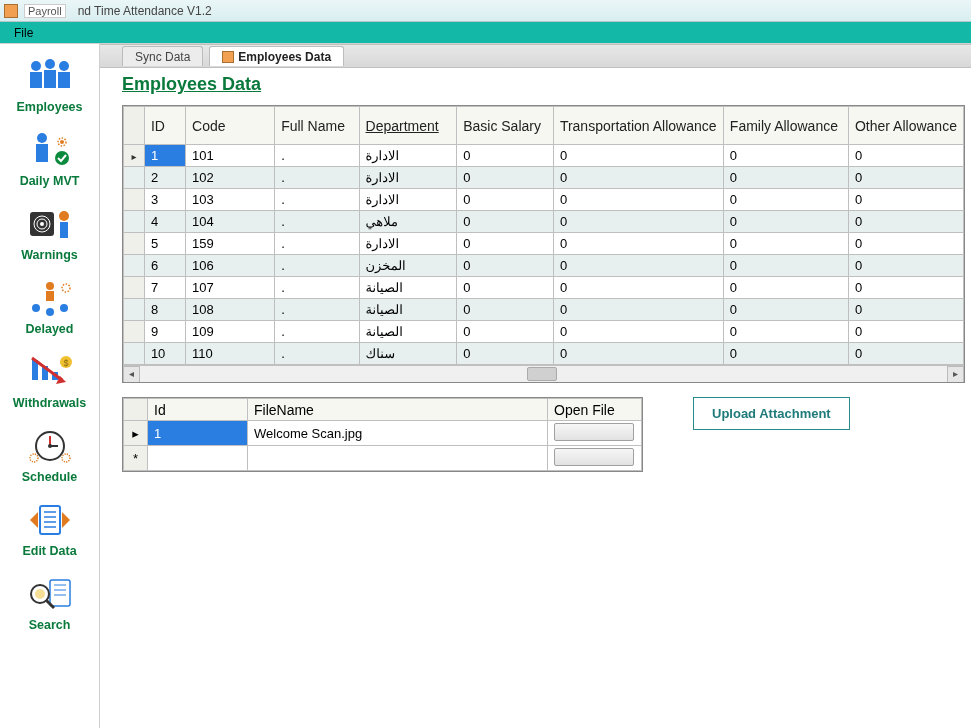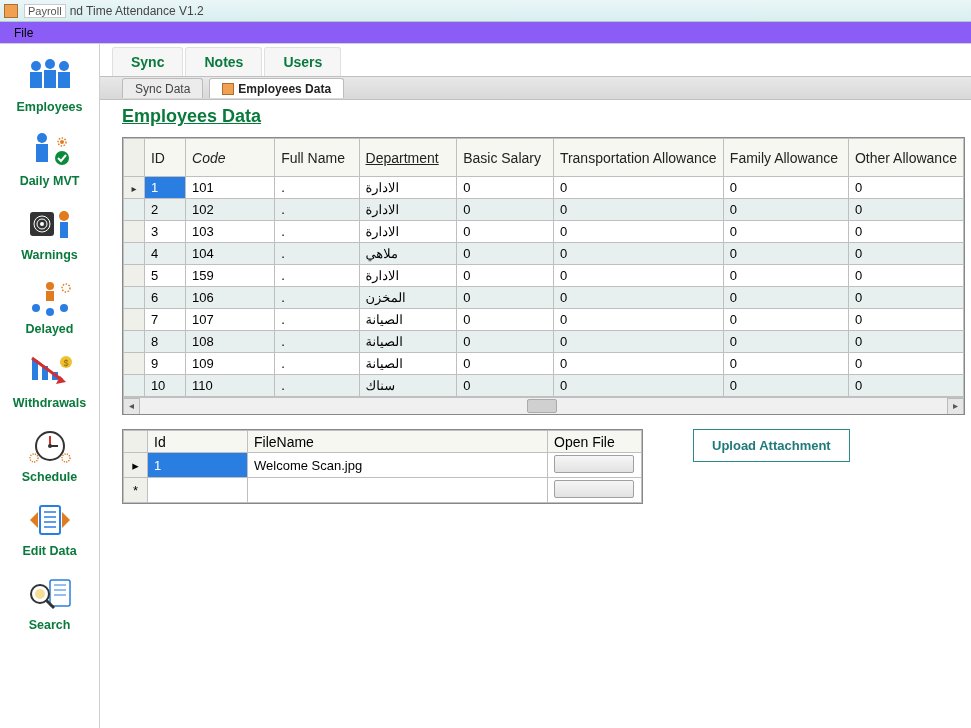--- a/index.html
+++ b/index.html
@@ -1,25 +1,25 @@
 <!DOCTYPE html>
 <html><head>
 <meta charset="utf-8">
 <style>
 * { margin: 0; padding: 0; box-sizing: border-box; font-family: "Segoe UI", Tahoma, sans-serif; }
 body { background: #fff; width: 971px; height: 728px; overflow: hidden; }
 
 
 .titlebar { height: 22px; background: linear-gradient(#eaf6f7,#d9eef0); border-bottom: 1px solid #b5c7c9; display:flex; align-items:center; padding-left:4px; font-size:12px; color:#444; }
 .titlebar .app-icon { width:14px; height:14px; background:#f0a050; border:1px solid #aa7030; margin-right:6px; display:inline-block; }
-.titlebar .payroll-lbl { background:#fff; border:1px solid #ccc; padding:0 3px; margin-right:4px; font-size:11px; color:#555; }
+.titlebar .payroll-lbl { background:#fff; border:1px solid #ccc; padding:0 3px; margin-right:12px; font-size:11px; color:#555; }
 .titlebar .title-txt { font-size:12px; }
 
 
-.menubar { height:22px; background:#8b5cf6; border-bottom:1px solid #d0d0d0; display:flex; align-items:center; padding-left:6px; font-size:12px; }
+.menubar { height:22px; background:#14b8a6; border-bottom:1px solid #d0d0d0; display:flex; align-items:center; padding-left:6px; font-size:12px; }
 .menuitem { padding:2px 8px; cursor:default; }
 
 
 .layout { display:flex; height: calc(728px - 44px); }
 
 
 .sidebar { width:100px; border-right:1px solid #d0d0d0; background:#fff; padding-top:6px; }
 .side-item { text-align:center; padding:4px 2px 10px 2px; cursor:pointer; }
 .side-item .icon { width:60px; height:44px; margin:0 auto 2px auto; display:flex; align-items:center; justify-content:center; }
 .side-item .lbl { font-size:12.5px; font-weight:bold; color:#0a7a3c;text-align:center; }
@@ -47,21 +47,21 @@
 .grid-wrap { margin:4px 6px 0 22px; border:1px solid #888; background:#fff; overflow:hidden; }
 .grid { border-collapse:collapse; width:100%; font-size:13px; }
 .grid th, .grid td { border:1px solid #bfbfbf; text-align:left; padding:2px 6px; height:22px; white-space:nowrap; overflow:hidden; }
 .grid th { background:#f7f7f2; font-weight:normal; font-size:14px; color:#222; height:38px; vertical-align:middle; }
 .grid th.rowhdr, .grid td.rowhdr { width:24px; background:#f0f0ea; text-align:center; padding:0; }
 .grid td.rowhdr.ptr::before { content:"▸"; font-size:10px; color:#333; }
 .grid tr.alt td { background:#e8f0ef; }
 .grid td.selcell { background:#2a7de1; color:#fff; }
 
 
-.col-id{width:44px;} .col-code{width:98px;font-style:italic;} .col-name{width:86px;} .col-dept{width:100px;text-decoration:underline;}
+.col-id{width:44px;} .col-code{width:98px;} .col-name{width:86px;} .col-dept{width:100px;text-decoration:underline;}
 .col-sal{width:98px;} .col-ta{width:170px;} .col-fa{width:126px;} .col-oa{width:110px;}
 
 
 .hscroll { height:17px; background:#f0f0f0; border-top:1px solid #c0c0c0; display:flex; }
 .hscroll .arrow { width:17px; height:17px; background:#e6e6e6; border:1px solid #bbb; text-align:center; font-size:10px; line-height:14px; color:#555; }
 .hscroll .track { flex:1; position:relative; }
 .hscroll .thumb { position:absolute; left:48%; top:1px; width:30px; height:14px; background:#d0d0d0; border:1px solid #aaa; border-radius:2px; }
 
 
 .att-area { margin:14px 6px 0 22px; display:flex; align-items:flex-start; gap:50px; }
@@ -196,25 +196,20 @@
             <circle cx="18" cy="22" r="9" fill="none" stroke="#333" stroke-width="2"></circle>
             <line x1="24" y1="28" x2="32" y2="36" stroke="#333" stroke-width="3"></line>
             <circle cx="18" cy="22" r="5" fill="#f0c030" opacity="0.5"></circle>
           </svg>
       </div>
       <div class="lbl">Search</div>
     </div>
   </div>
 
   <div class="main">
-    <div class="toptabs">
-      <div class="toptab">Sync</div>
-      <div class="toptab">Notes</div>
-      <div class="toptab">Users</div>
-    </div>
 
     <div class="subtabs">
       <div class="subtab">
         <span>Sync Data</span>
       </div>
       <div class="subtab active">
         <span class="tabicon"></span>
         <span>Employees Data</span>
       </div>
     </div>

